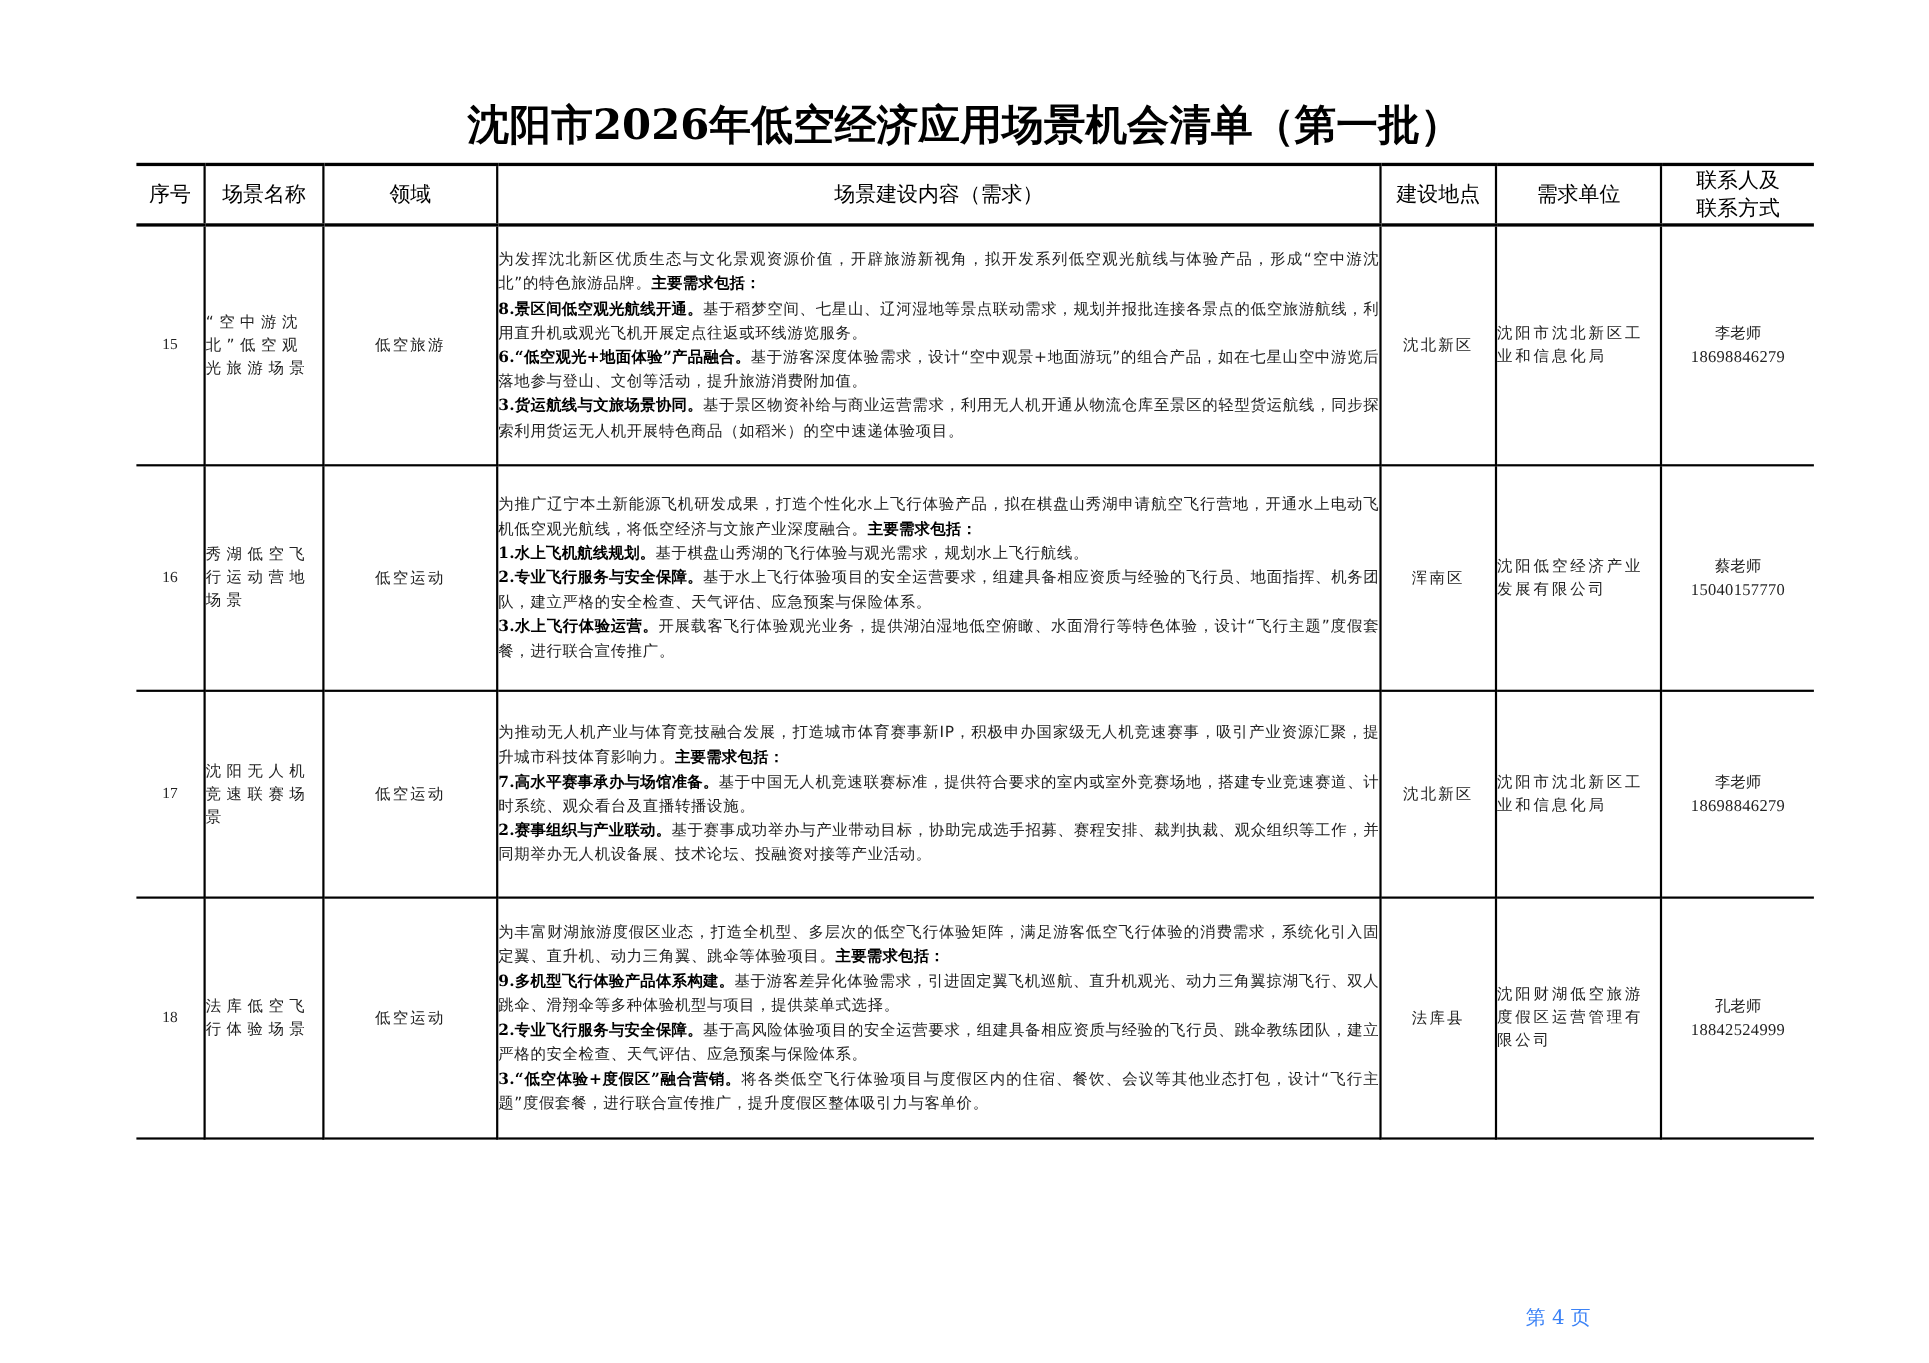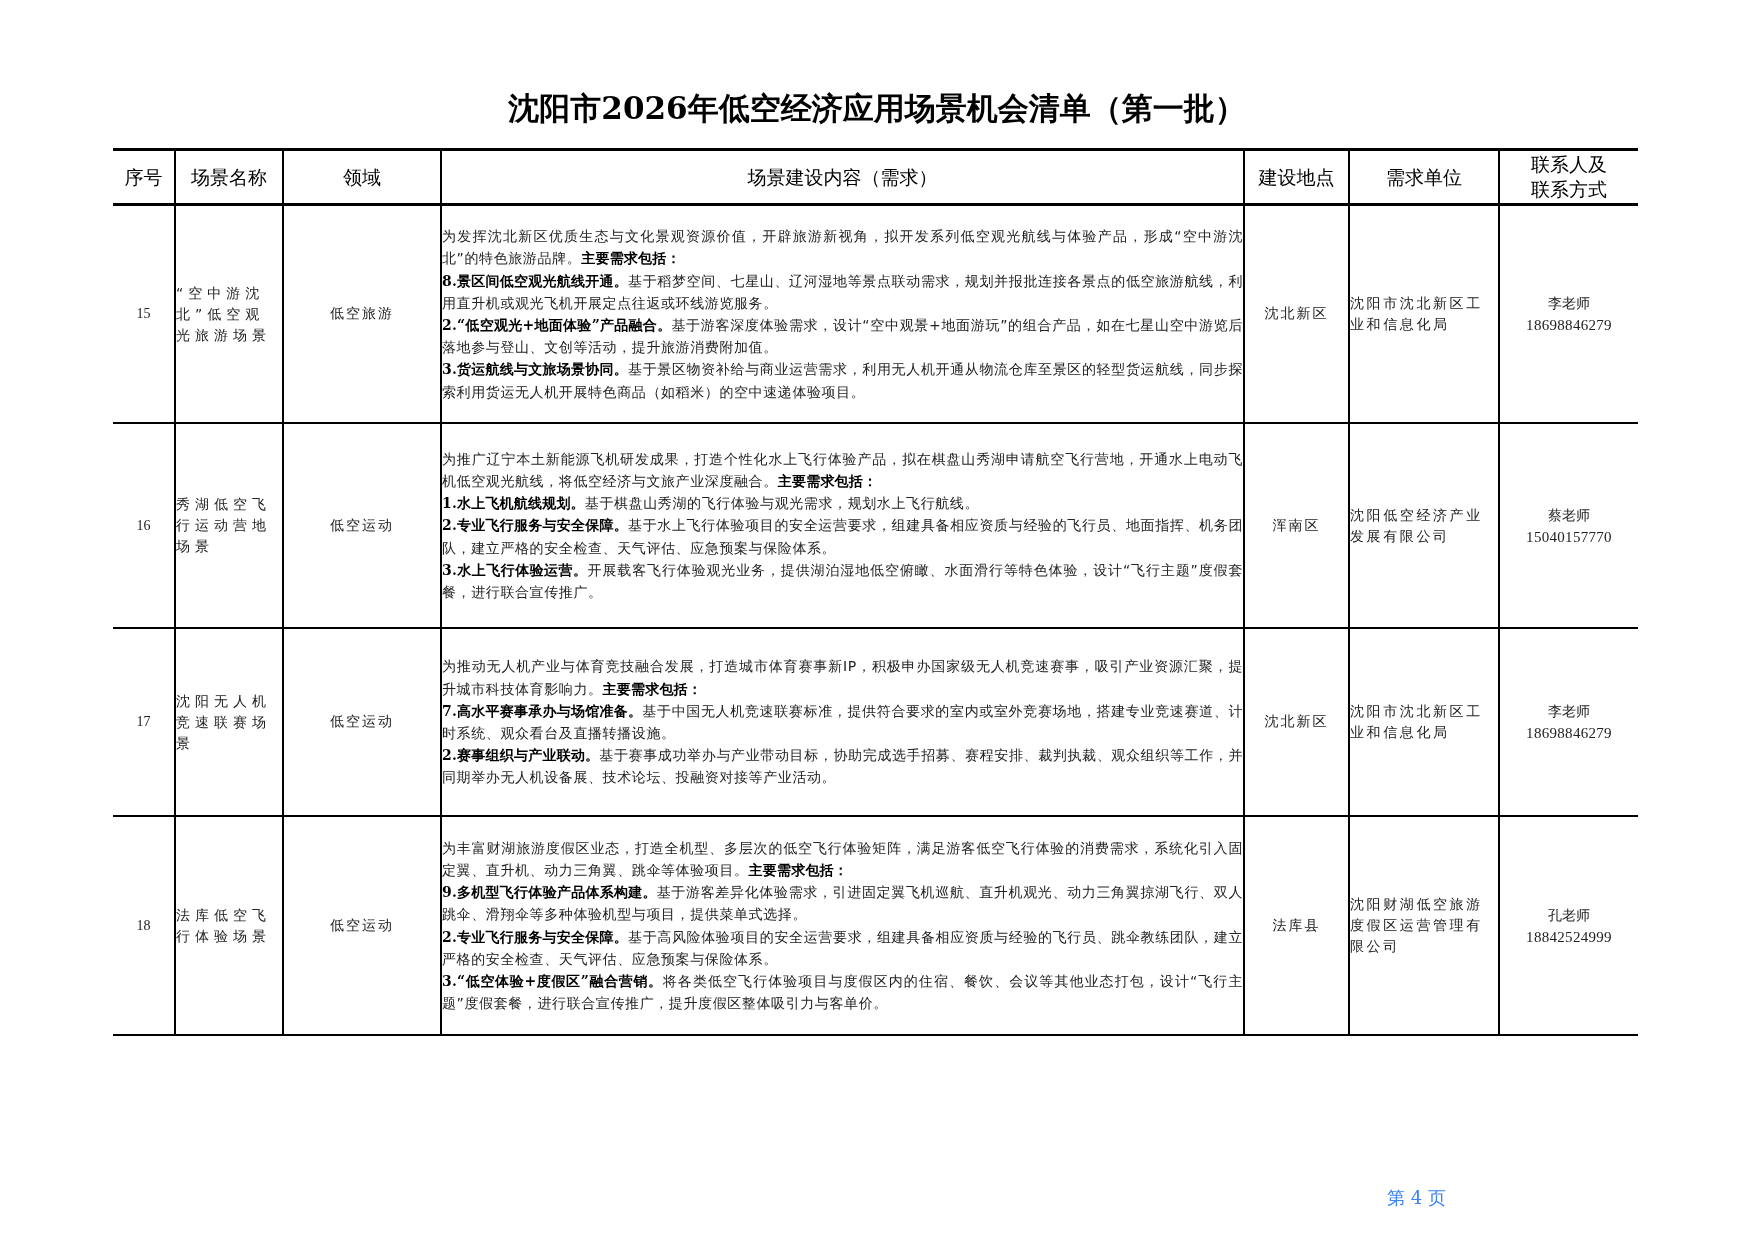--- a/index.html
+++ b/index.html
@@ -1,21 +1,21 @@
 <!DOCTYPE html>
 <html><head>
 <meta charset="utf-8">
 <style>
   html, body { margin: 0; padding: 0; background: #ffffff; }
   body { width: 1754px; height: 1239px; position: relative; overflow: hidden;
          font-family: "DejaVu Serif", "Liberation Serif", serif; color: #111; }
   .title { position: absolute; left: 0; width: 1754px; top: 88px; text-align: center;
            font-family: "DejaVu Serif", "Liberation Serif", serif; font-weight: bold;
-           font-size: 31px; letter-spacing: 0px; color: #000; }
-  table.grid { position: absolute; left: 113px; top: 148px; border-collapse: collapse;
+           font-size: 38px; letter-spacing: 0px; color: #000; }
+  table.grid { position: absolute; left: 124px; top: 148px; border-collapse: collapse;
                table-layout: fixed; width: 1525px; }
   table.grid col.c1 { width: 62px; }
   table.grid col.c2 { width: 108px; }
   table.grid col.c3 { width: 158px; }
   table.grid col.c4 { width: 803px; }
   table.grid col.c5 { width: 105px; }
   table.grid col.c6 { width: 150px; }
   table.grid col.c7 { width: 139px; }
   table.grid th { border-top: 3px solid #000; border-bottom: 3px solid #000;
                   border-left: 2px solid #000; border-right: 2px solid #000;
@@ -82,21 +82,21 @@
   </thead>
   <tbody>
 
     <tr class="r15">
       <td class="num">15</td>
       <td class="name">“空中游沈北”低空观光旅游场景</td>
       <td class="field">低空旅游</td>
       <td class="content">
         <p><span>为发挥沈北新区优质生态与文化景观资源价值，开辟旅游新视角，拟开发系列低空观光航线与体验产品，形成“空中游沈北”的特色旅游品牌。</span><span class="bold">主要需求包括：</span></p>
         <p><span class="bold">8.景区间低空观光航线开通。</span><span>基于稻梦空间、七星山、辽河湿地等景点联动需求，规划并报批连接各景点的低空旅游航线，利用直升机或观光飞机开展定点往返或环线游览服务。</span></p>
-        <p><span class="bold">2.“低空观光+地面体验”产品融合。</span><span>基于游客深度体验需求，设计“空中观景+地面游玩”的组合产品，如在七星山空中游览后落地参与登山、文创等活动，提升旅游消费附加值。</span></p>
+        <p><span class="bold">6.“低空观光+地面体验”产品融合。</span><span>基于游客深度体验需求，设计“空中观景+地面游玩”的组合产品，如在七星山空中游览后落地参与登山、文创等活动，提升旅游消费附加值。</span></p>
         <p><span class="bold">3.货运航线与文旅场景协同。</span><span>基于景区物资补给与商业运营需求，利用无人机开通从物流仓库至景区的轻型货运航线，同步探索利用货运无人机开展特色商品（如稻米）的空中速递体验项目。</span></p>
       </td>
       <td class="location">沈北新区</td>
       <td class="unit">沈阳市沈北新区工业和信息化局</td>
       <td class="contact">
         <div>李老师</div>
         <div class="phone">18698846279</div>
       </td>
     </tr>
 

